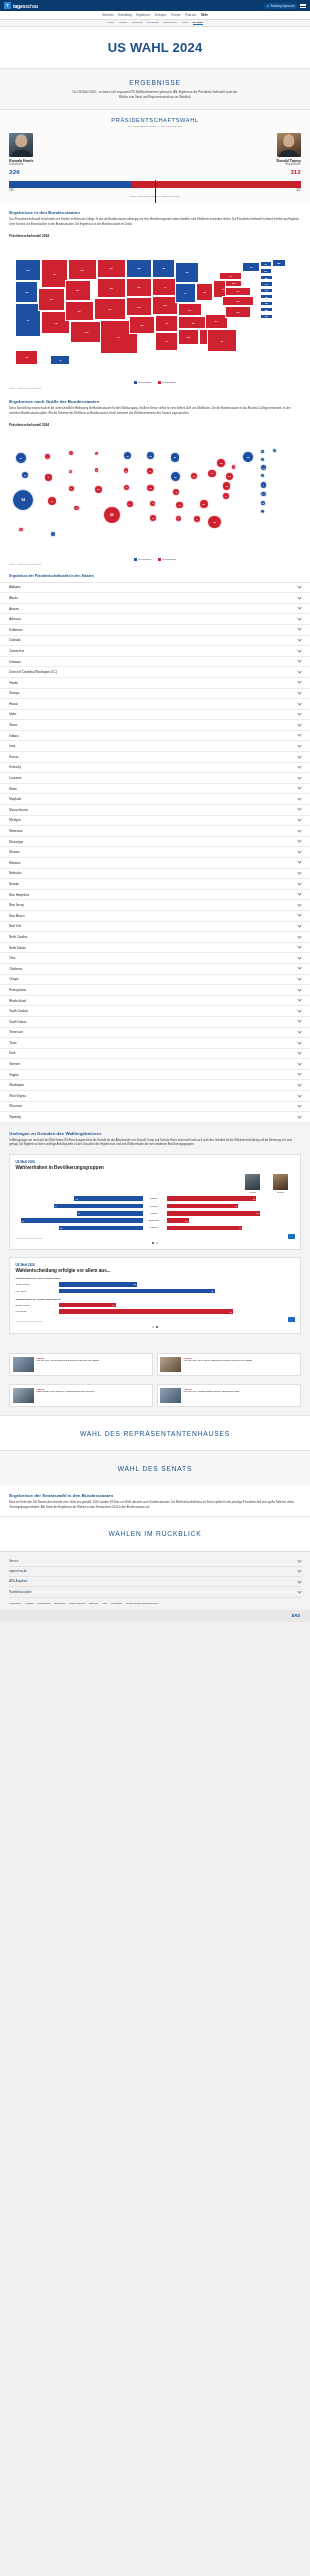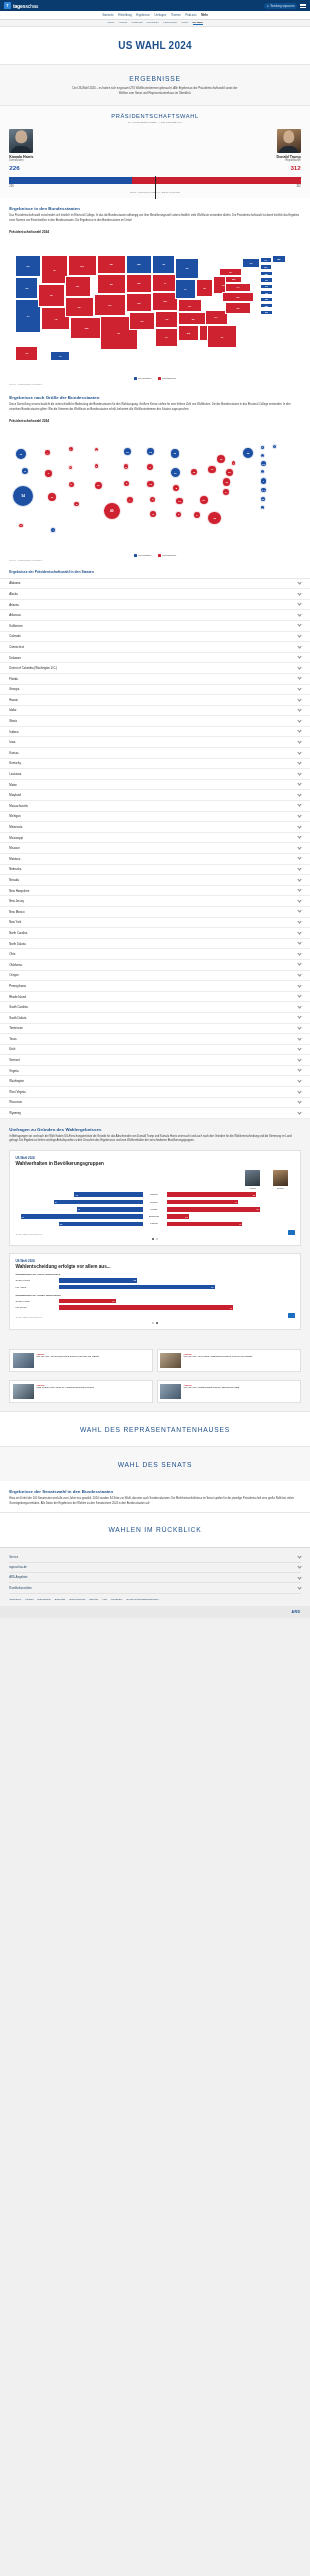--- a/index.html
+++ b/index.html
@@ -48,21 +48,21 @@
   .subnav {
     background: #f4f4f4; border-bottom: 0.5px solid #e2e2e2;
     height: 7.2px; display: flex; align-items: center; justify-content: center; gap: 4.1px;
   }
   .subnav a { color: #4a6b8a; font-size: 2.5px; text-decoration: none; }
   .subnav a.active { color: #1a1a1a; font-weight: bold; border-bottom: 0.8px solid #1a6bb5; padding-bottom: 0.5px;}
 
   
   .page-title {
     text-align: center; padding: 13.4px 0 12.4px;
-    font-size: 10px; font-weight: bold; color: #1c4f8a; letter-spacing: 0.2px;
+    font-size: 13px; font-weight: bold; color: #1c4f8a; letter-spacing: 0.2px;
   }
   .section-band {
     background: #f7f7f7; border-top: 0.5px solid #e5e5e5; border-bottom: 0.5px solid #e5e5e5;
     text-align: center; padding: 10.3px 0 9.3px;
   }
   .section-band h2 {
     font-size: 6.7px; color: #1c4f8a; font-weight: normal; letter-spacing: 0.8px;
   }
   .section-band p {
     font-size: 2.8px; color: #444; max-width: 171px; margin: 4.1px auto 0; line-height: 1.7;

